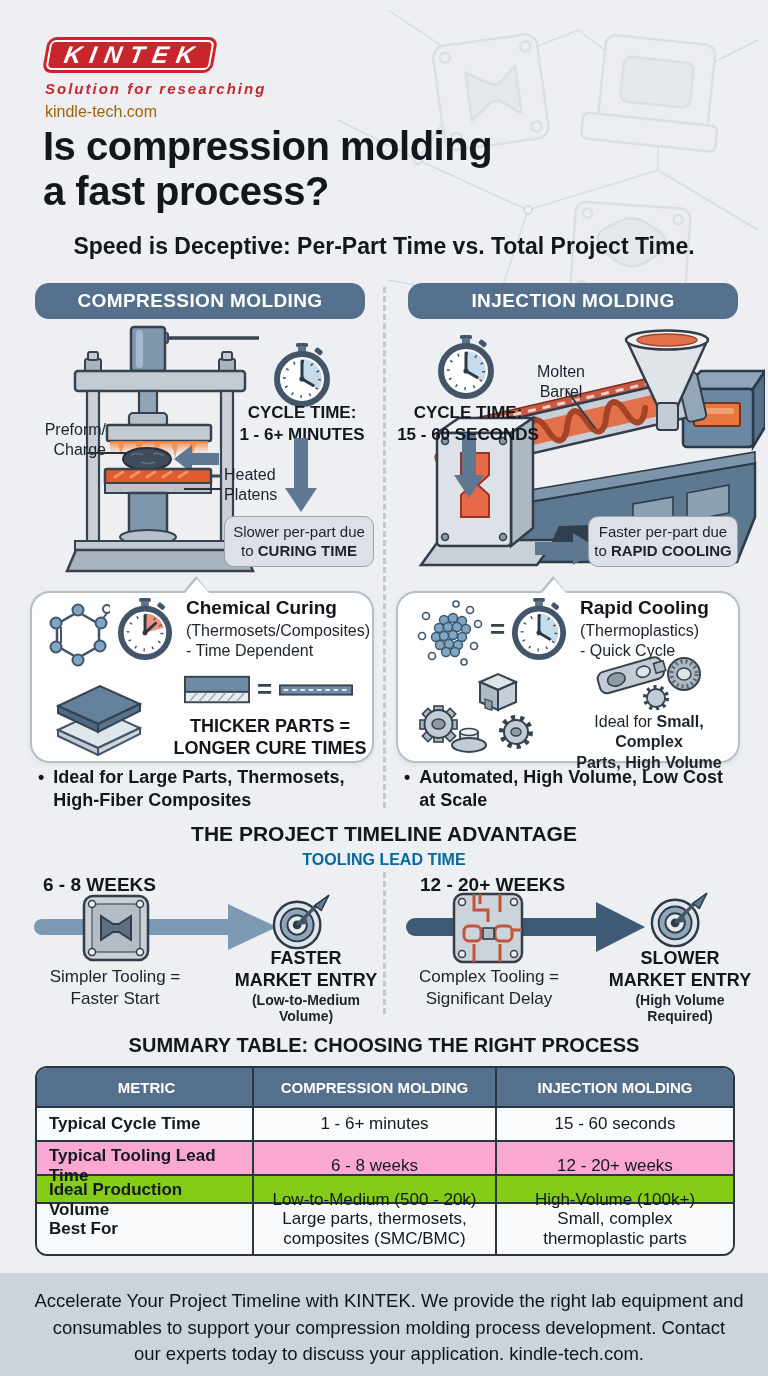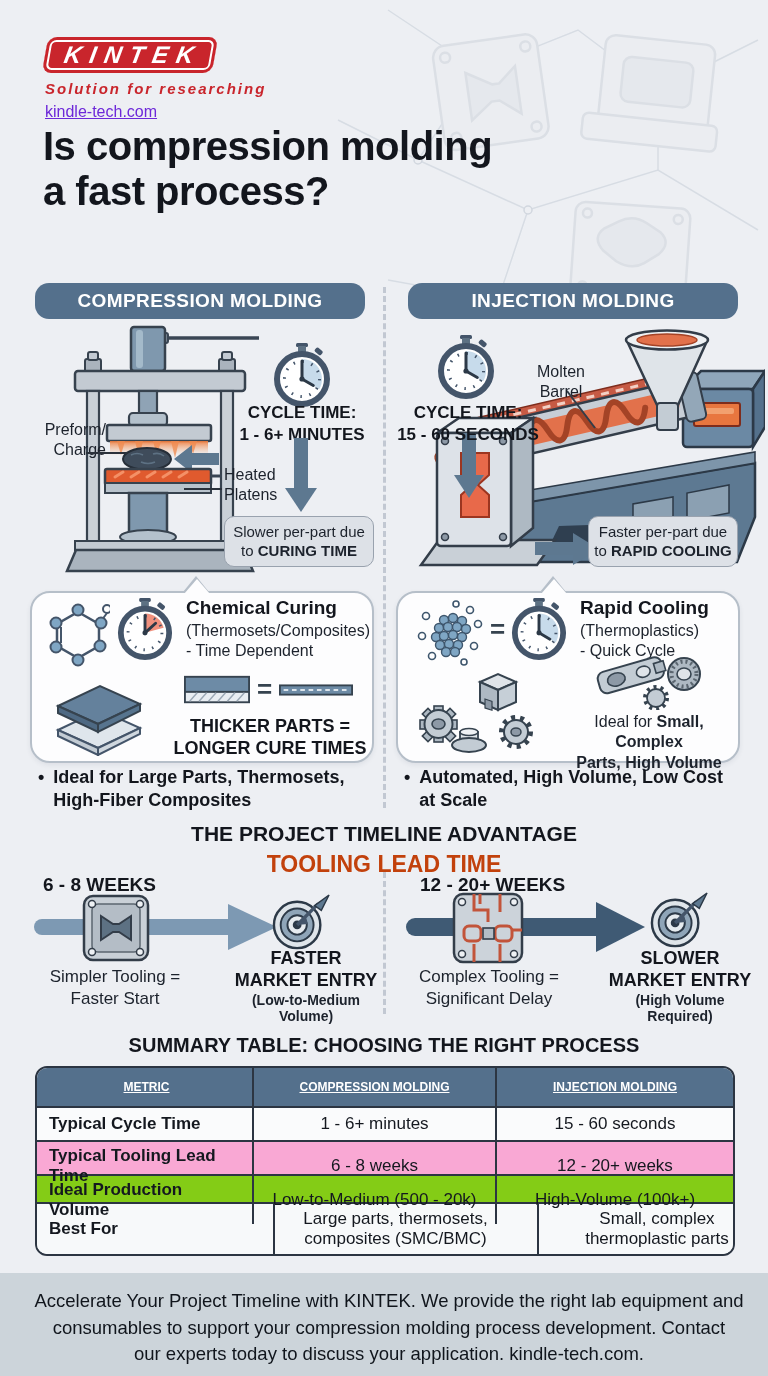--- a/index.html
+++ b/index.html
@@ -9,21 +9,21 @@
   .abs{position:absolute;}
   .ctr{text-align:center;}
   .w100{left:0;width:768px;}
 
   
   .logo{background:#c9252c;border-radius:9px;transform:skewX(-10deg);
         display:flex;align-items:center;justify-content:center;
         box-shadow:inset 0 0 0 3px #c9252c, inset 0 0 0 5px #ffffff;}
   .logo-text{color:#fff;font-weight:800;font-style:italic;font-size:24px;letter-spacing:8px;padding-left:6px;}
   .tagline{color:#c9252c;font-weight:700;font-style:italic;font-size:15px;letter-spacing:2px;}
-  .website{color:#6d28d9;font-size:16px;text-decoration:underline;}
+  .website{color:#a16207;font-size:16px;}
   .big-title{font-size:40px;font-weight:800;color:#13161d;line-height:1.12;letter-spacing:-0.5px;}
   .subtitle{font-size:23px;font-weight:800;color:#13161d;}
 
   
   .pill{background:#54708c;border-radius:14px;color:#ffffff;font-weight:800;font-size:19px;
         letter-spacing:0.4px;display:flex;align-items:center;justify-content:center;height:36px;}
 
   .dashv{border-left:3px dashed #c2c8d2;width:0;}
 
   .lbl{font-size:16px;color:#1c222c;line-height:1.22;}
@@ -40,35 +40,35 @@
   .tri-fill{border-bottom:15px solid #fdfdfe;}
   .box-title{font-size:19px;font-weight:800;color:#13161d;}
   .box-sub{font-size:16px;color:#1c222c;line-height:1.28;}
   .box-note{font-size:18px;font-weight:800;color:#13161d;line-height:1.22;margin-top:8px;}
   .eq{font-size:26px;font-weight:800;color:#36434f;}
 
   .bullet-row{display:flex;font-size:18px;font-weight:800;color:#13161d;line-height:1.25;}
   .bullet-glyph{margin-right:9px;}
 
   .sec-h1{font-size:21px;font-weight:800;color:#13161d;}
-  .sec-h2{font-size:23px;font-weight:800;color:#c2410c;}
+  .sec-h2{font-size:16px;font-weight:800;color:#0369a1;}
   .weeks{font-size:19px;font-weight:800;color:#13161d;}
   .tool-lbl{font-size:17px;color:#1c222c;line-height:1.28;}
   .result{font-size:18px;font-weight:800;color:#13161d;line-height:1.22;}
   .result-note{font-size:14px;font-weight:600;color:#1c222c;}
 
   
   .tbl{border:2px solid #2c3542;border-radius:12px;overflow:hidden;background:#f7f9fa;}
   .trow{display:grid;grid-template-columns:215px 243px 238px;}
   .trow > div{display:flex;align-items:center;justify-content:center;text-align:center;
               border-left:2px solid #2c3542;padding:4px 8px;font-size:17px;color:#14181f;}
   .trow > div:first-child{border-left:none;justify-content:flex-start;text-align:left;font-weight:800;padding-left:12px;}
   .thead{background:#54708c;}
   .thead > div{color:#ffffff !important;font-weight:800 !important;justify-content:center !important;
-               text-align:left;font-size:12px;text-decoration:underline;}
+               text-align:left;font-size:15px;}
   .tbody-row{border-top:2px solid #2c3542;}
 
   .footer{background:#ccd4da;}
   .footer-text{font-size:18.5px;color:#10151c;line-height:1.44;font-weight:500;}
 </style>
 </head>
 <body>
 
 <div id="page">
 
@@ -156,20 +156,21 @@
     <span class="logo-text">KINTEK</span>
   </div>
   <div class="abs tagline" style="left:45px;top:80px;">Solution for researching</div>
   <div class="abs website" style="left:45px;top:103px;">kindle-tech.com</div>
 
   <div class="abs big-title" style="left:43px;top:124px;">
     <div>Is compression molding</div>
     <div>a fast process?</div>
   </div>
 
+  <div class="abs ctr w100 subtitle" style="top:233px;">Speed is Deceptive: Per-Part Time vs. Total Project Time.</div>
 
   <div class="abs pill" style="left:35px;top:283px;width:330px;">
     <span>COMPRESSION MOLDING</span>
   </div>
   <div class="abs pill" style="left:408px;top:283px;width:330px;">
     <span>INJECTION MOLDING</span>
   </div>
 
   <div class="abs dashv" style="left:383px;top:287px;height:521px;"></div>
   <div class="abs dashv" style="left:383px;top:872px;height:142px;"></div>
@@ -576,21 +577,21 @@
     <div class="trow tbody-row" style="height:34px;background:#f9a8d4;">
       <div>Typical Tooling Lead Time</div>
       <div>6 - 8 weeks</div>
       <div>12 - 20+ weeks</div>
     </div>
     <div class="trow tbody-row" style="height:28px;background:#84cc16;">
       <div>Ideal Production Volume</div>
       <div>Low-to-Medium (500 - 20k)</div>
       <div>High-Volume (100k+)</div>
     </div>
-    <div class="trow tbody-row" style="height:52px;background:#f7f9fa;gap:21px;">
+    <div class="trow tbody-row" style="height:52px;background:#f7f9fa;">
       <div>Best For</div>
       <div>Large parts, thermosets, composites (SMC/BMC)</div>
       <div>Small, complex thermoplastic parts</div>
     </div>
   </div>
 
   <div class="abs footer w100" style="top:1273px;height:103px;">
     <div class="ctr footer-text" style="padding:15px 14px 0 24px;">
       <div>Accelerate Your Project Timeline with KINTEK. We provide the right lab equipment and</div>
       <div>consumables to support your compression molding process development. Contact</div>

